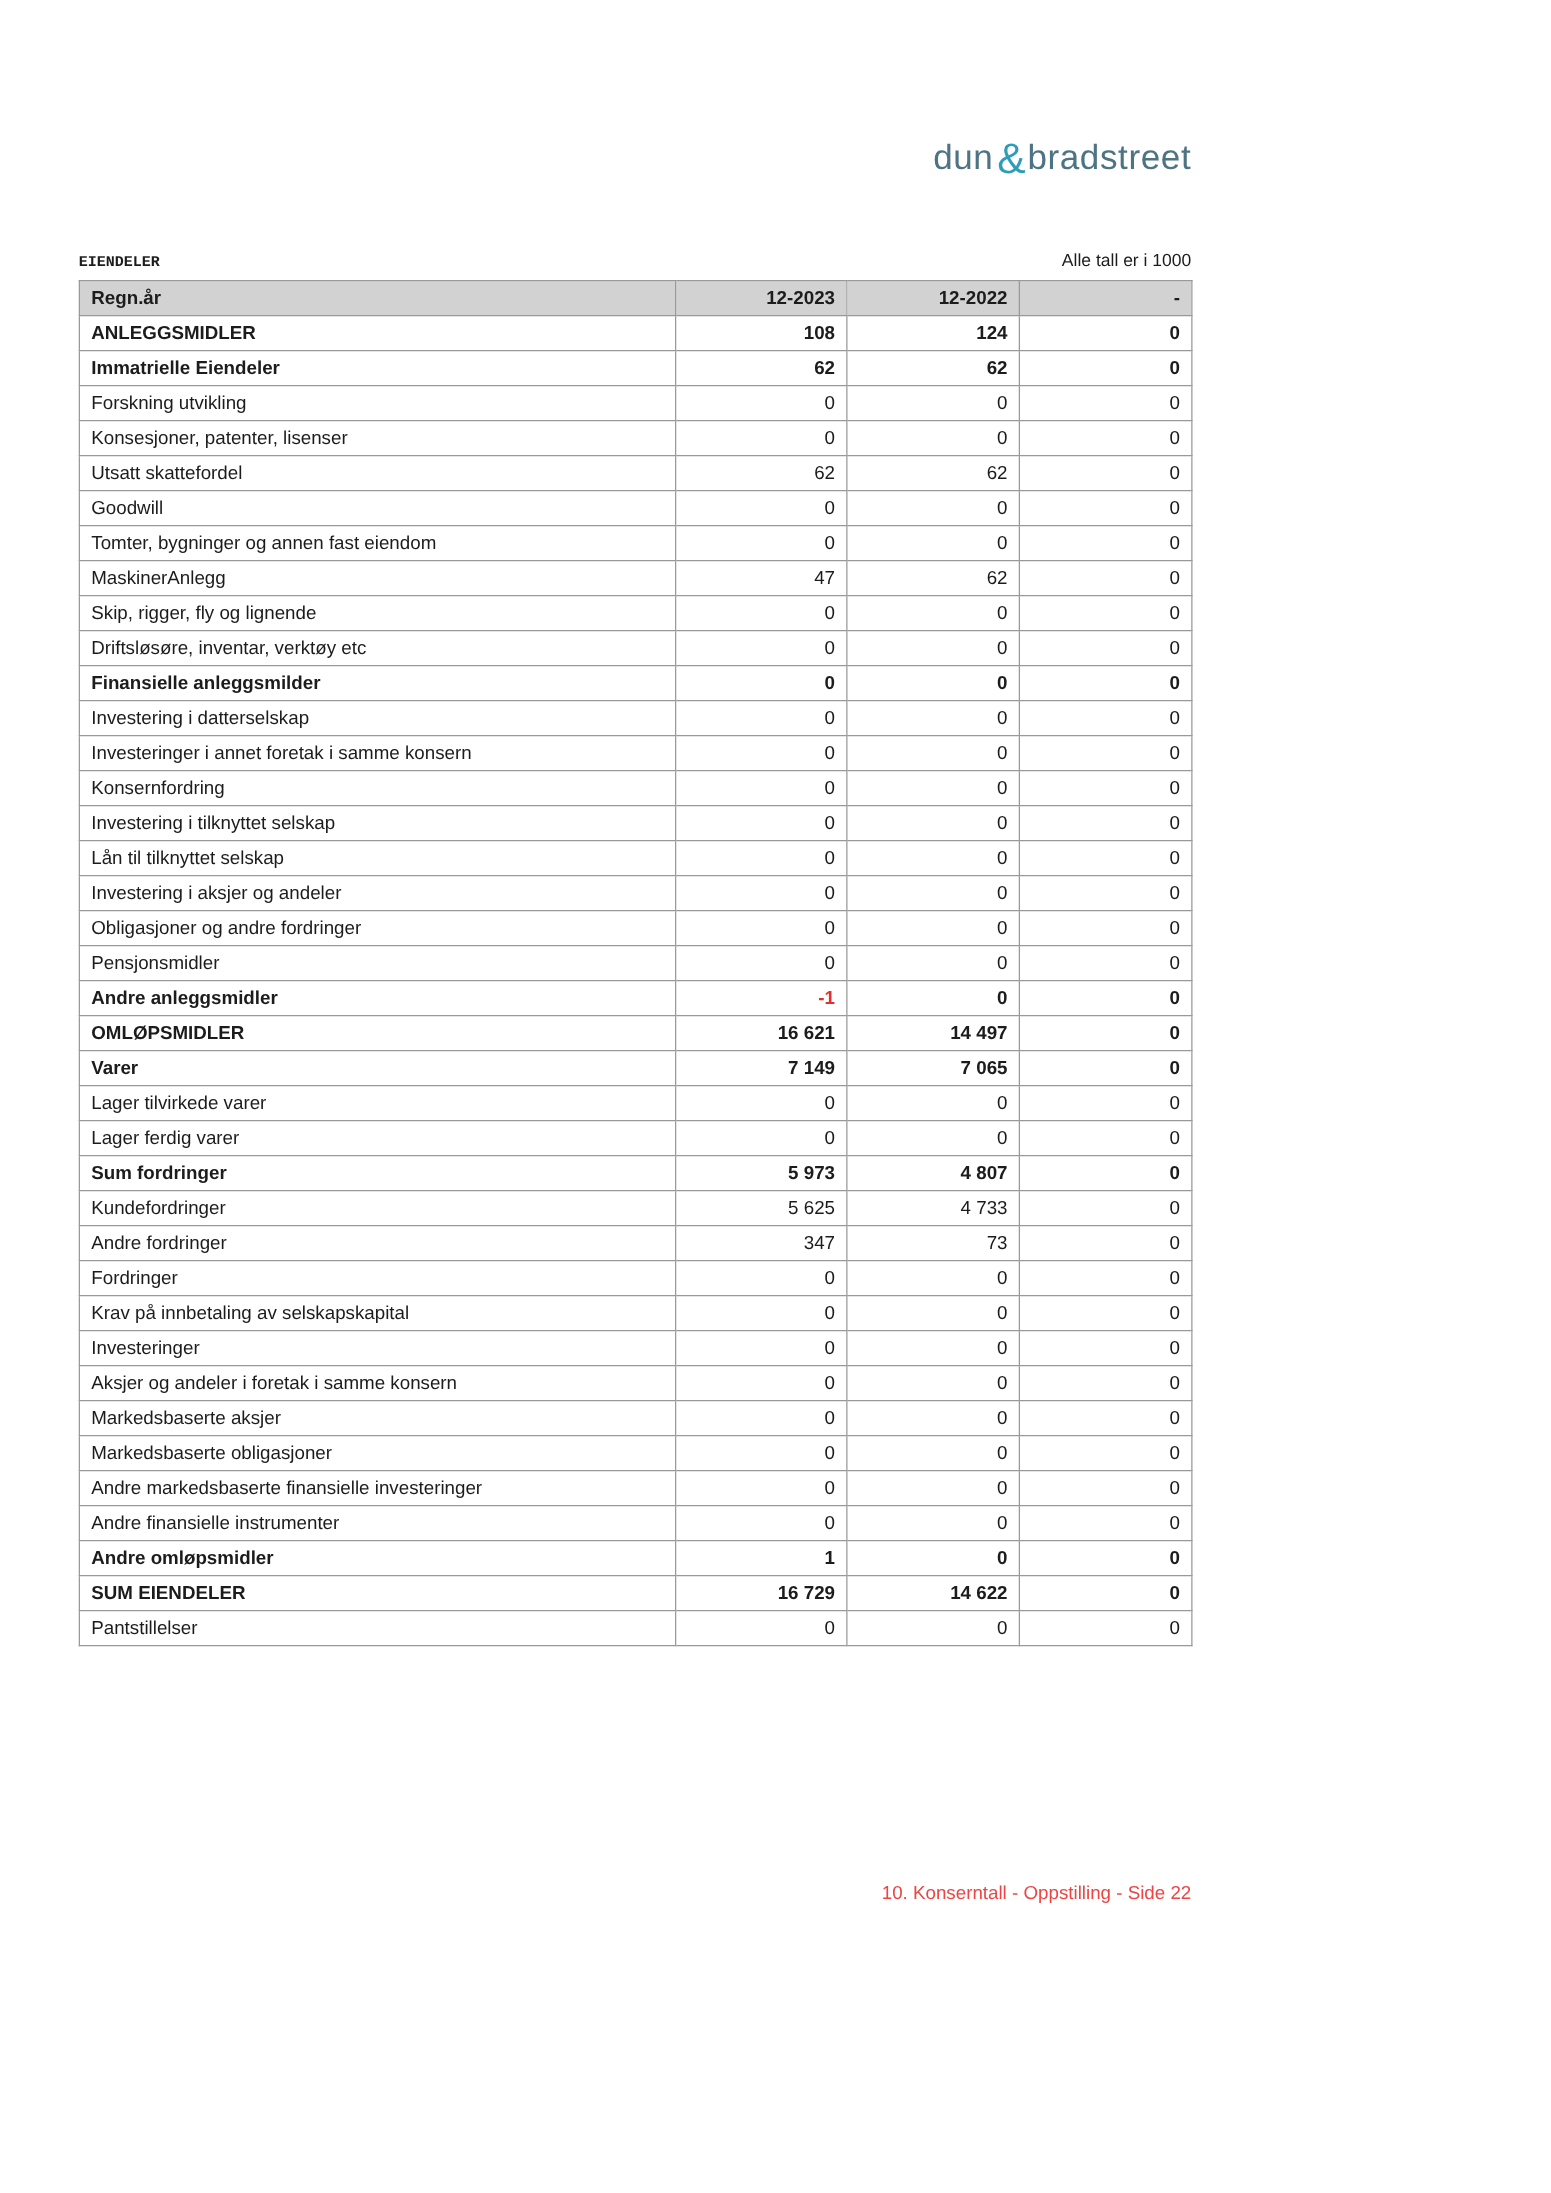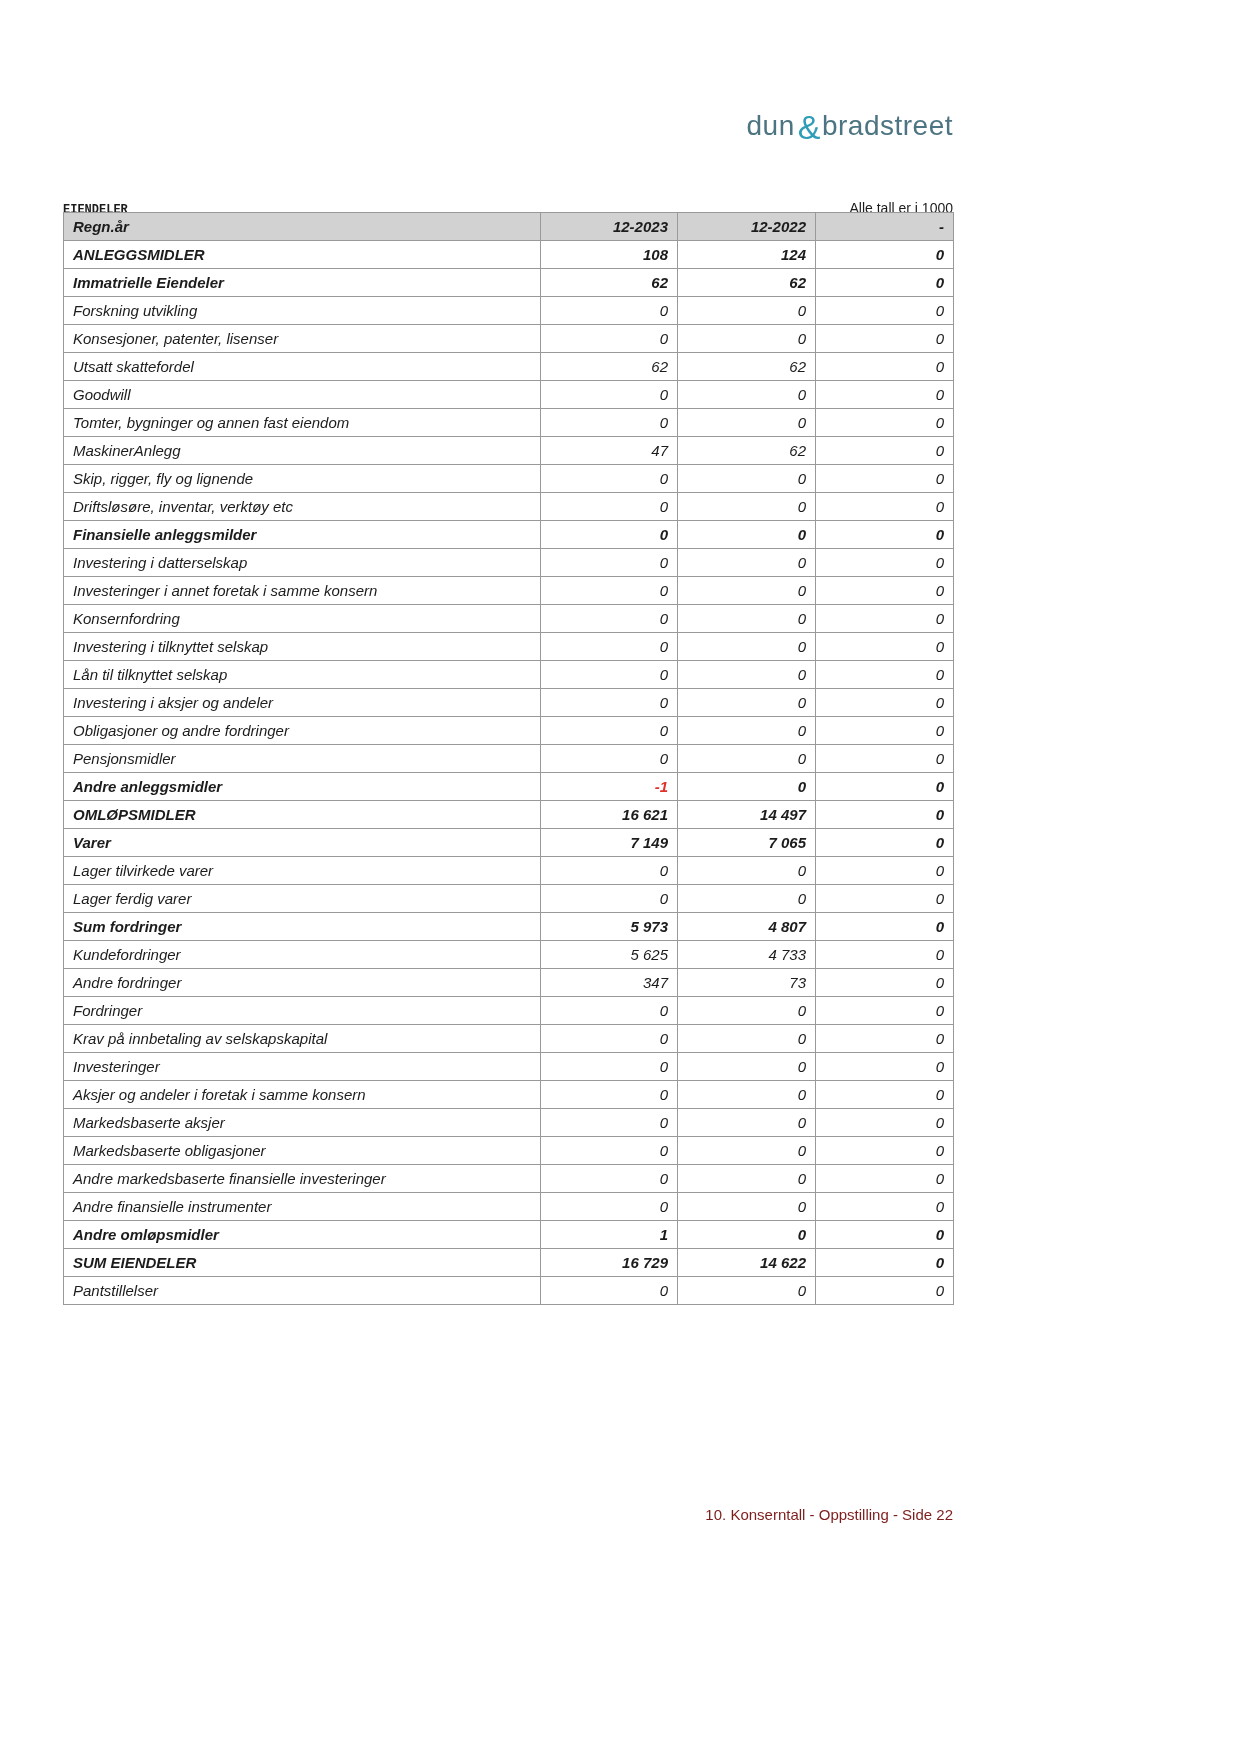--- a/index.html
+++ b/index.html
@@ -28,39 +28,39 @@
 
   
   .title-row {
     position: absolute; left: 63px; top: 200px; width: 890px;
     display: flex; justify-content: space-between; align-items: baseline;
   }
   .title { font-size: 12px; font-weight: bold; font-family: Liberation Mono, monospace; }
   .unit-note { font-size: 14px; font-weight: 400; }
 
   
-  .tbl-wrap { position: absolute; left: 63px; top: 212px; width: 890px; font-style: italic; }
+  .tbl-wrap { position: absolute; left: 63px; top: 224px; width: 890px; }
   table { border-collapse: collapse; width: 890px; table-layout: fixed; }
   th, td {
     border: 1px solid #999999;
     padding: 4px 9px;
     font-size: 15px;
     line-height: 19px;
     overflow: hidden; white-space: nowrap;
   }
   thead th { background: #d2d2d2; font-weight: bold; text-align: left; }
   thead th.num { text-align: right; margin-left: 28px; }
   td.num { text-align: right; }
   tr.bold td { font-weight: bold; }
   td.neg { color: #e0312c; }
 
   
   .footer {
     position: absolute; top: 1506px; right: 288px;
-    font-size: 15px; color: #7f1d1d;
+    font-size: 15px; color: #ef4444;
   }
 </style>
 </head>
 <body>
 
 <div class="page">
 
   <div class="logo">
     <span class="word">dun</span>
     <span class="amp">&amp;</span>

